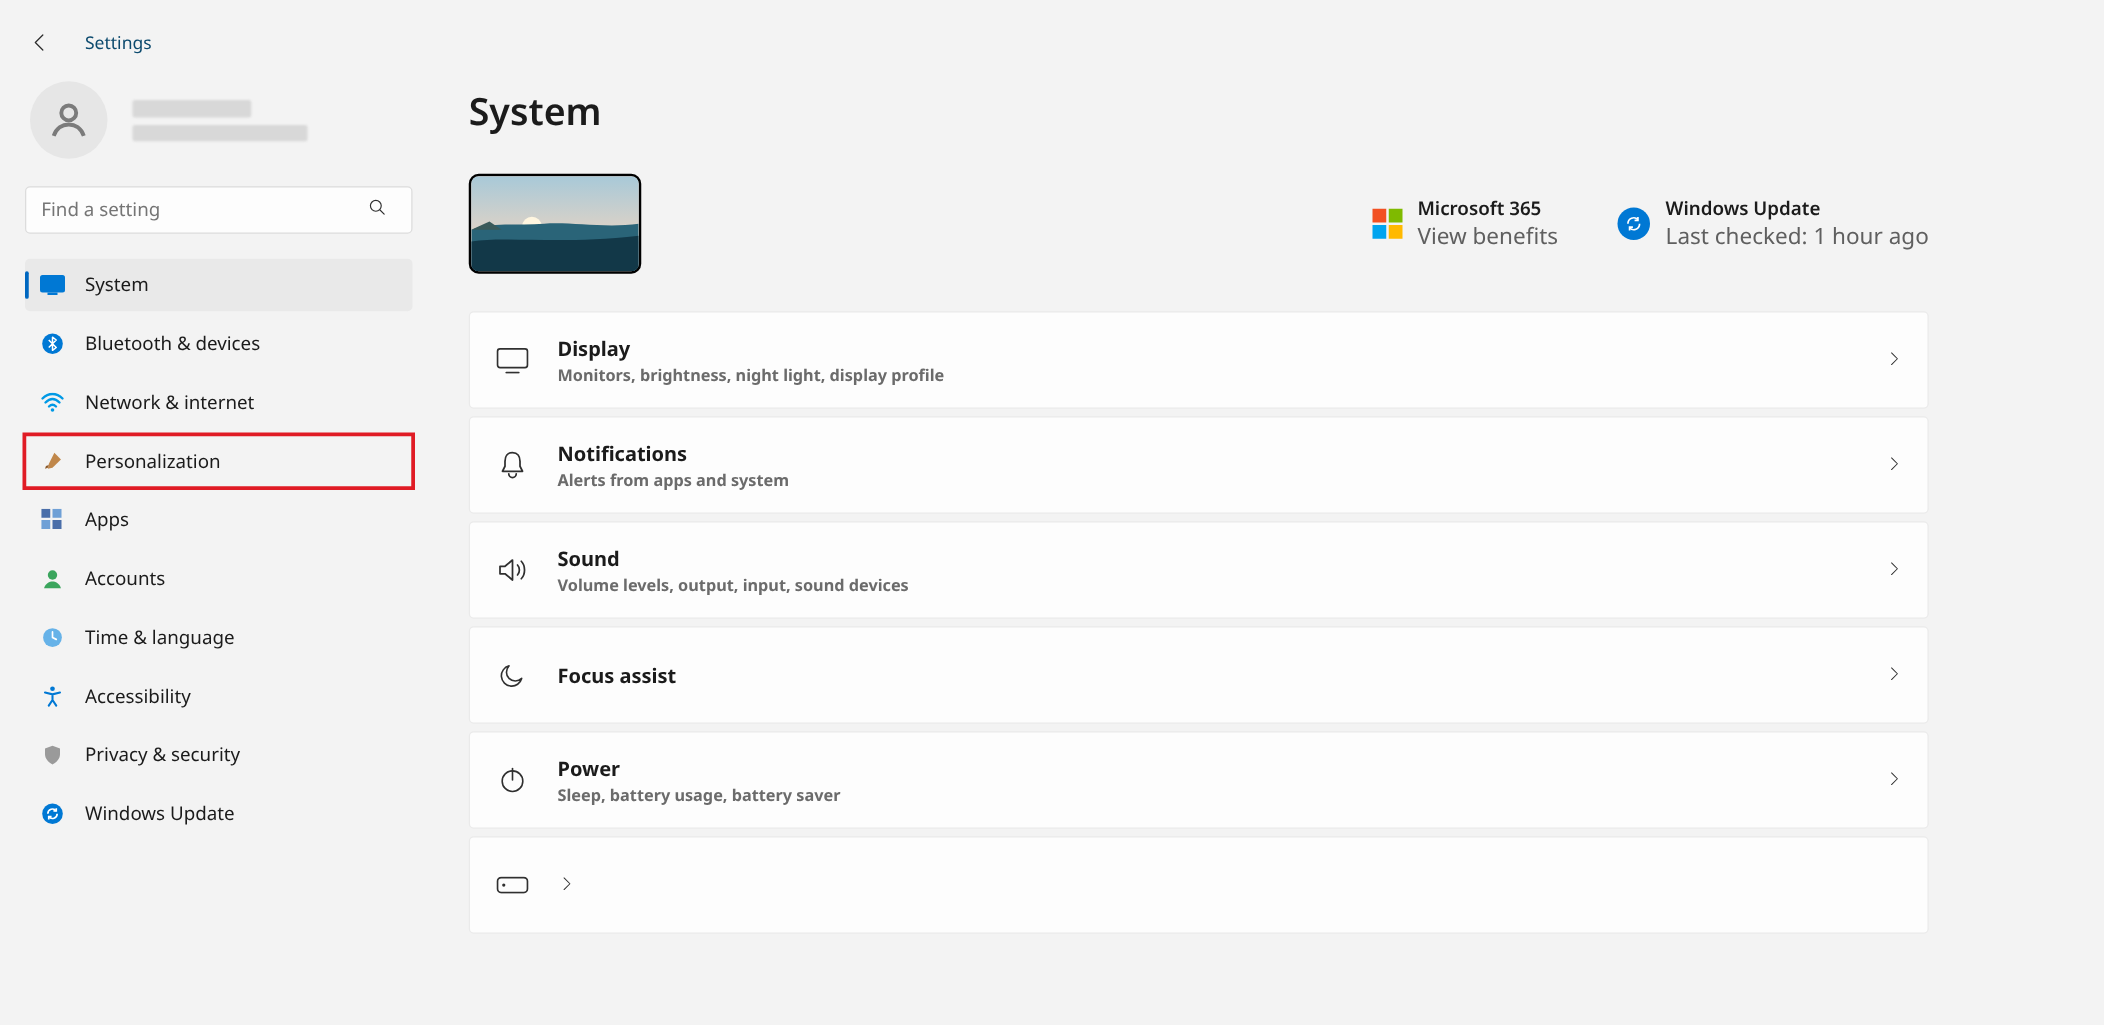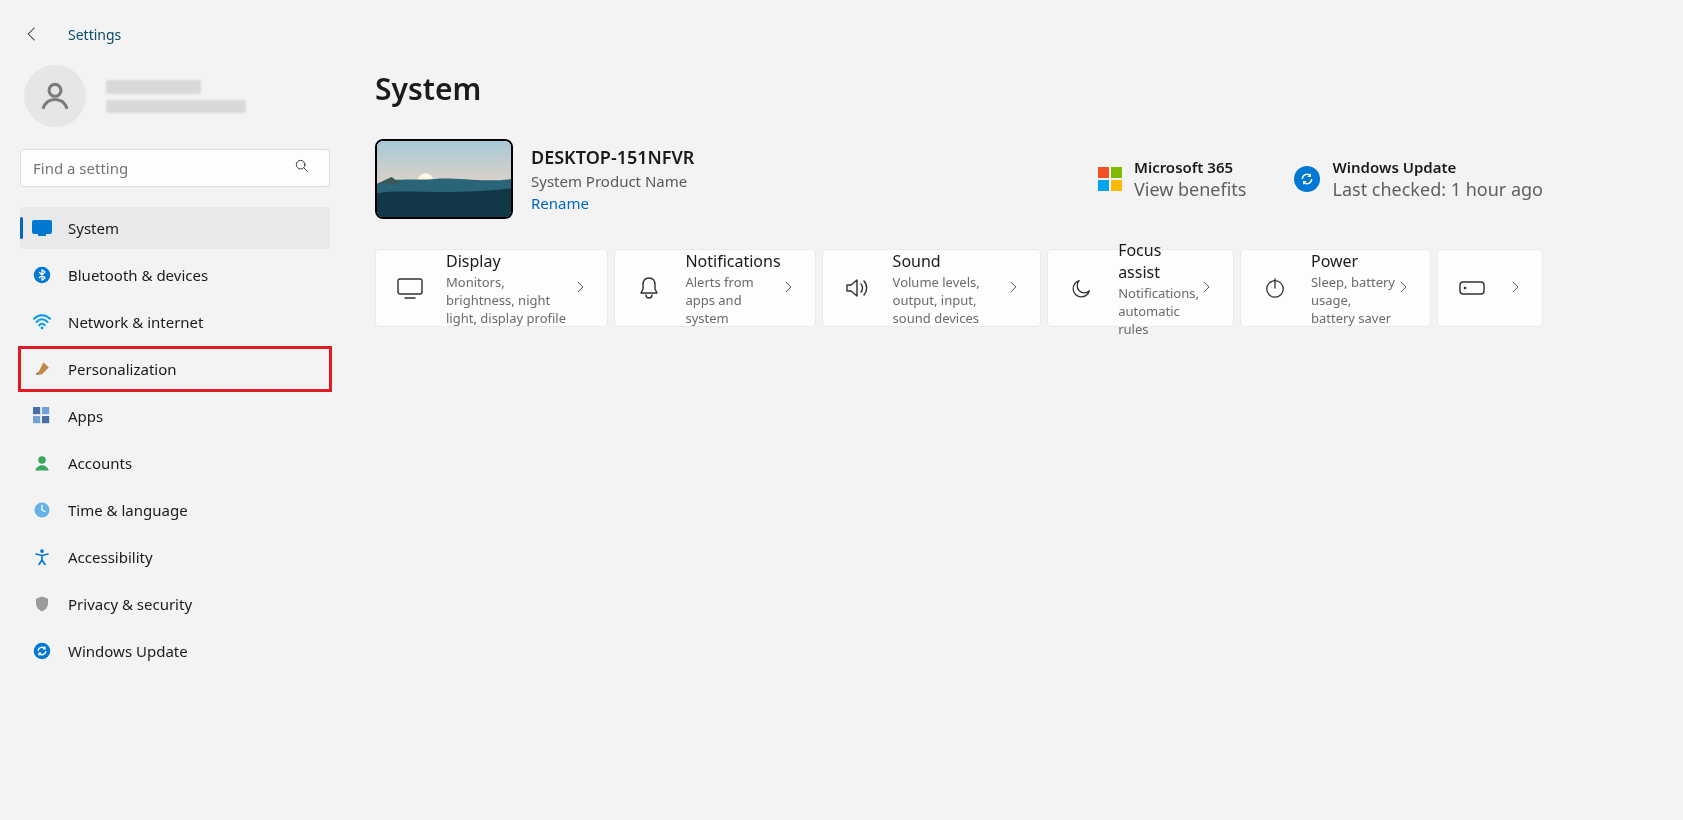--- a/index.html
+++ b/index.html
@@ -44,21 +44,21 @@
 
 .shortcut { display:flex; align-items:center; gap:12px; margin-left:30px; cursor:pointer; }
 .shortcut .sc-text .sc-title { font-size:15px; font-weight:600; }
 .shortcut .sc-text .sc-sub { font-size:18px; color:#5f5f5f; }
 .ms-logo { width:24px; height:24px; display:grid; grid-template-columns:11px 11px; grid-template-rows:11px 11px; gap:2px; }
 .ms-logo span:nth-child(1){background:#f25022;} .ms-logo span:nth-child(2){background:#7fba00;}
 .ms-logo span:nth-child(3){background:#00a4ef;} .ms-logo span:nth-child(4){background:#ffb900;}
 .wu-icon { width:26px; height:26px; border-radius:50%; background:#0078d4; display:flex; align-items:center; justify-content:center; }
 .wu-icon svg { width:16px; height:16px; }
 
-.cards { display:flex; gap:6px; }
+.cards { display:flex; flex-direction:column; gap:6px;font-weight:bold; }
 .card { background:#fdfdfd; border:1px solid #eaeaea; border-radius:4px; height:78px; display:flex; align-items:center; padding:0 20px; cursor:pointer; }
 .card-icon { width:28px; height:28px; display:flex; align-items:center; justify-content:center; margin-right:22px; }
 .card-body { flex:1; }
 .card-title { font-size:16px; margin-bottom:1px; }
 .card-sub { font-size:13px; color:#6b6b6b; }
 .chevron { color:#5a5a5a; }
 svg.stroke { fill:none; stroke:#303030; stroke-width:1.4; stroke-linecap:round; stroke-linejoin:round; }
 </style>
 </head>
 <body>
@@ -205,25 +205,20 @@
                 <stop offset="1" stop-color="#e6d4c4"></stop>
               </linearGradient>
             </defs>
           <rect width="138" height="55" fill="url(#sky)"></rect>
           <circle cx="50" cy="42" r="8" fill="#fff6e0"></circle>
           <path d="M0 45 C20 38 40 42 60 40 C80 38 110 44 138 40 L138 80 L0 80 Z" fill="#2a6478"></path>
           <path d="M0 55 C30 50 70 58 138 50 L138 80 L0 80 Z" fill="#123848"></path>
           <path d="M0 45 L15 38 L25 45 Z" fill="#3a5a5a"></path>
         </svg>
       </div>
-      <div class="device-info">
-        <div class="device-name">DESKTOP-151NFVR</div>
-        <div class="device-sub">System Product Name</div>
-        <div class="rename-link">Rename</div>
-      </div>
       <div class="device-spacer"></div>
       <div class="shortcut">
         <div class="ms-logo">
             <span></span>
             <span></span>
             <span></span>
             <span></span>
           </div>
         <div class="sc-text">
           <div class="sc-title">Microsoft 365</div>
@@ -294,21 +289,20 @@
       </div>
 
       <div class="card">
         <div class="card-icon">
             <svg class="stroke" width="22" height="22" viewBox="0 0 24 24">
               <path d="M20 15A9 9 0 119 4a7 7 0 0011 11z"></path>
             </svg>
           </div>
         <div class="card-body">
           <div class="card-title">Focus assist</div>
-          <div class="card-sub">Notifications, automatic rules</div>
         </div>
         <span class="chevron"><svg class="stroke" width="14" height="14" viewBox="0 0 24 24">
               <path d="M9 4l8 8-8 8"></path>
             </svg></span>
       </div>
 
       <div class="card">
         <div class="card-icon">
             <svg class="stroke" width="22" height="22" viewBox="0 0 24 24">
               <circle cx="12" cy="13" r="9"></circle>

